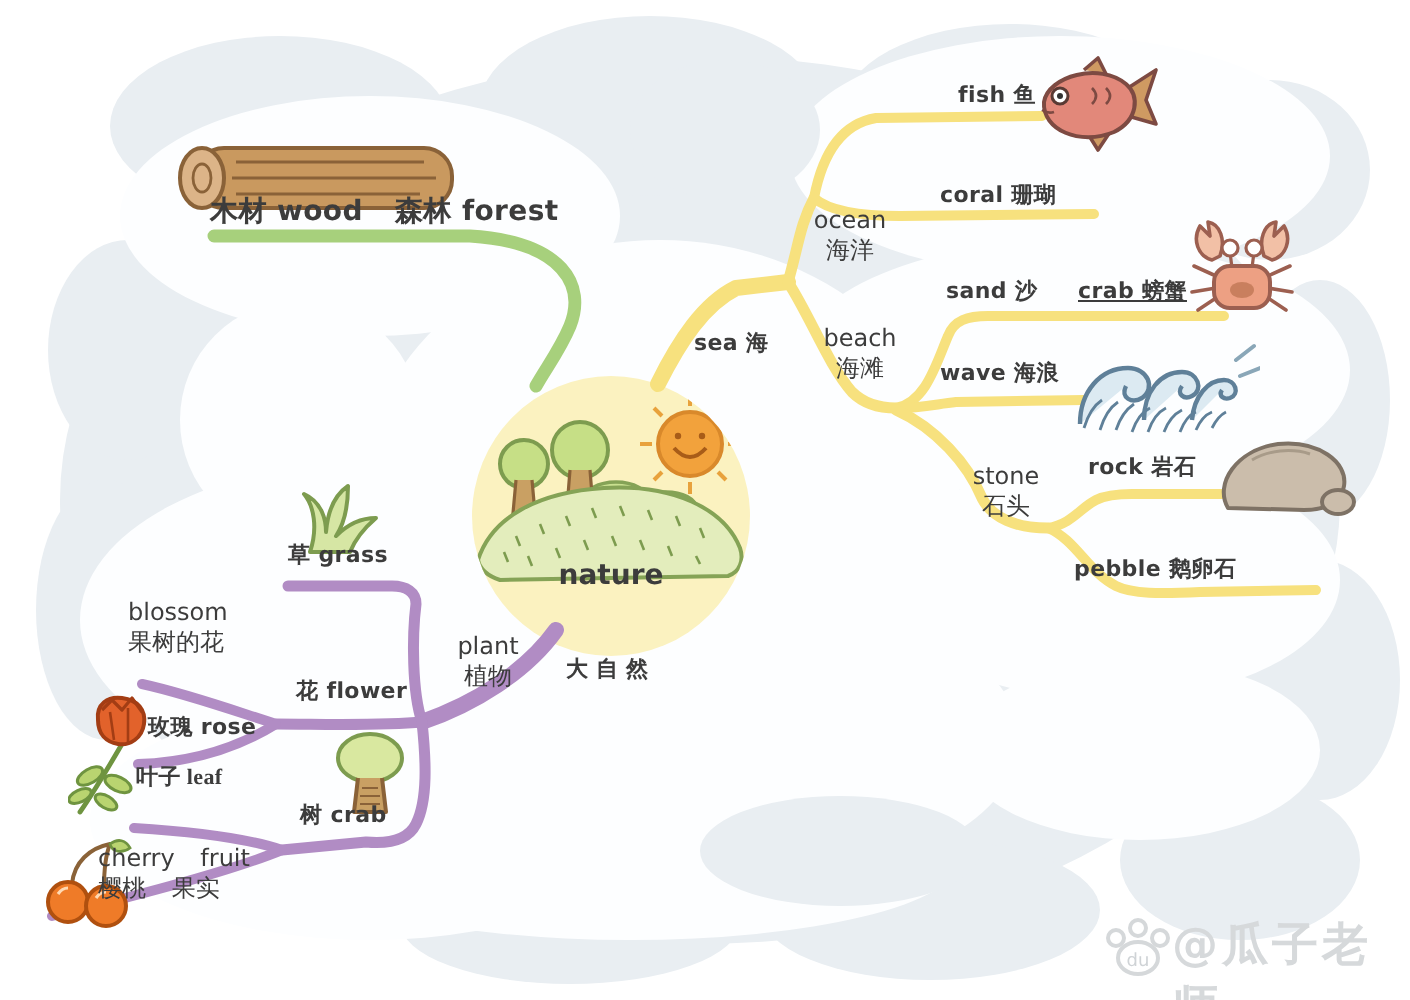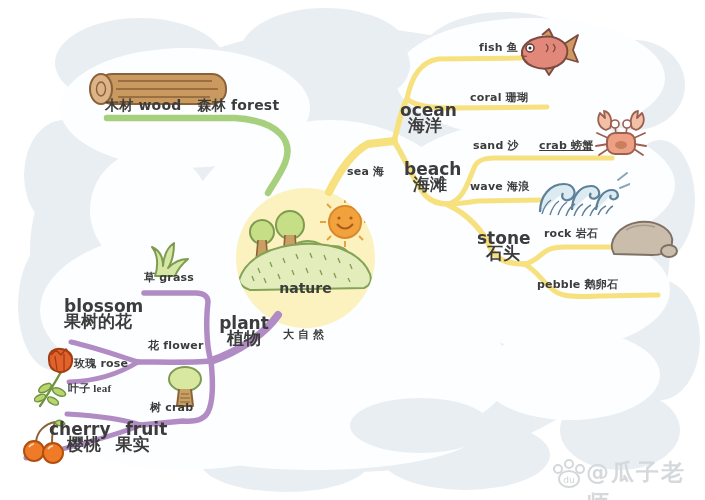--- a/index.html
+++ b/index.html
@@ -11,23 +11,23 @@
   .blob.s{background:var(--bg-blue,#e9eef2);z-index:2;}
   svg.lines{position:absolute;left:0;top:0;z-index:3;}
   svg.lines path{fill:none;stroke-linecap:round;stroke-linejoin:round;}
   .y{stroke:var(--branch-yellow,#f7e17e);}
   .g{stroke:var(--branch-green,#a7d07c);}
   .p{stroke:var(--branch-purple,#b18cc4);}
   .circle{position:absolute;left:236px;top:188px;width:139px;height:140px;border-radius:50%;
           background:var(--circle-fill,#fbf2c0);overflow:hidden;z-index:2;}
   .art{position:absolute;z-index:4;}
   .lbl{position:absolute;z-index:6;font-size:11px;font-weight:600;white-space:nowrap;letter-spacing:.2px;}
-  .blk{position:absolute;z-index:6;font-weight:700;white-space:nowrap;line-height:15px;font-size:17px;}
+  .blk{position:absolute;z-index:6;font-weight:400;white-space:nowrap;line-height:15px;font-size:12px;}
   .ctr{text-align:center;}
-  .gap{word-spacing:9px;text-align:center;}
+  .gap{word-spacing:9px;}
   .nature-lbl{position:absolute;left:236px;top:281px;width:139px;text-align:center;z-index:6;
               font-weight:600;line-height:15px;font-size:14px;}
   .nature-lbl .zh{font-size:11px;letter-spacing:4px;margin-top:31px;}
   .wm{position:absolute;left:586px;top:457px;z-index:7;font-size:23px;font-weight:700;
       color:var(--watermark,#d6d9db);letter-spacing:2px;}
 </style>
 </head>
 <body>
 
 <div class="stage">

